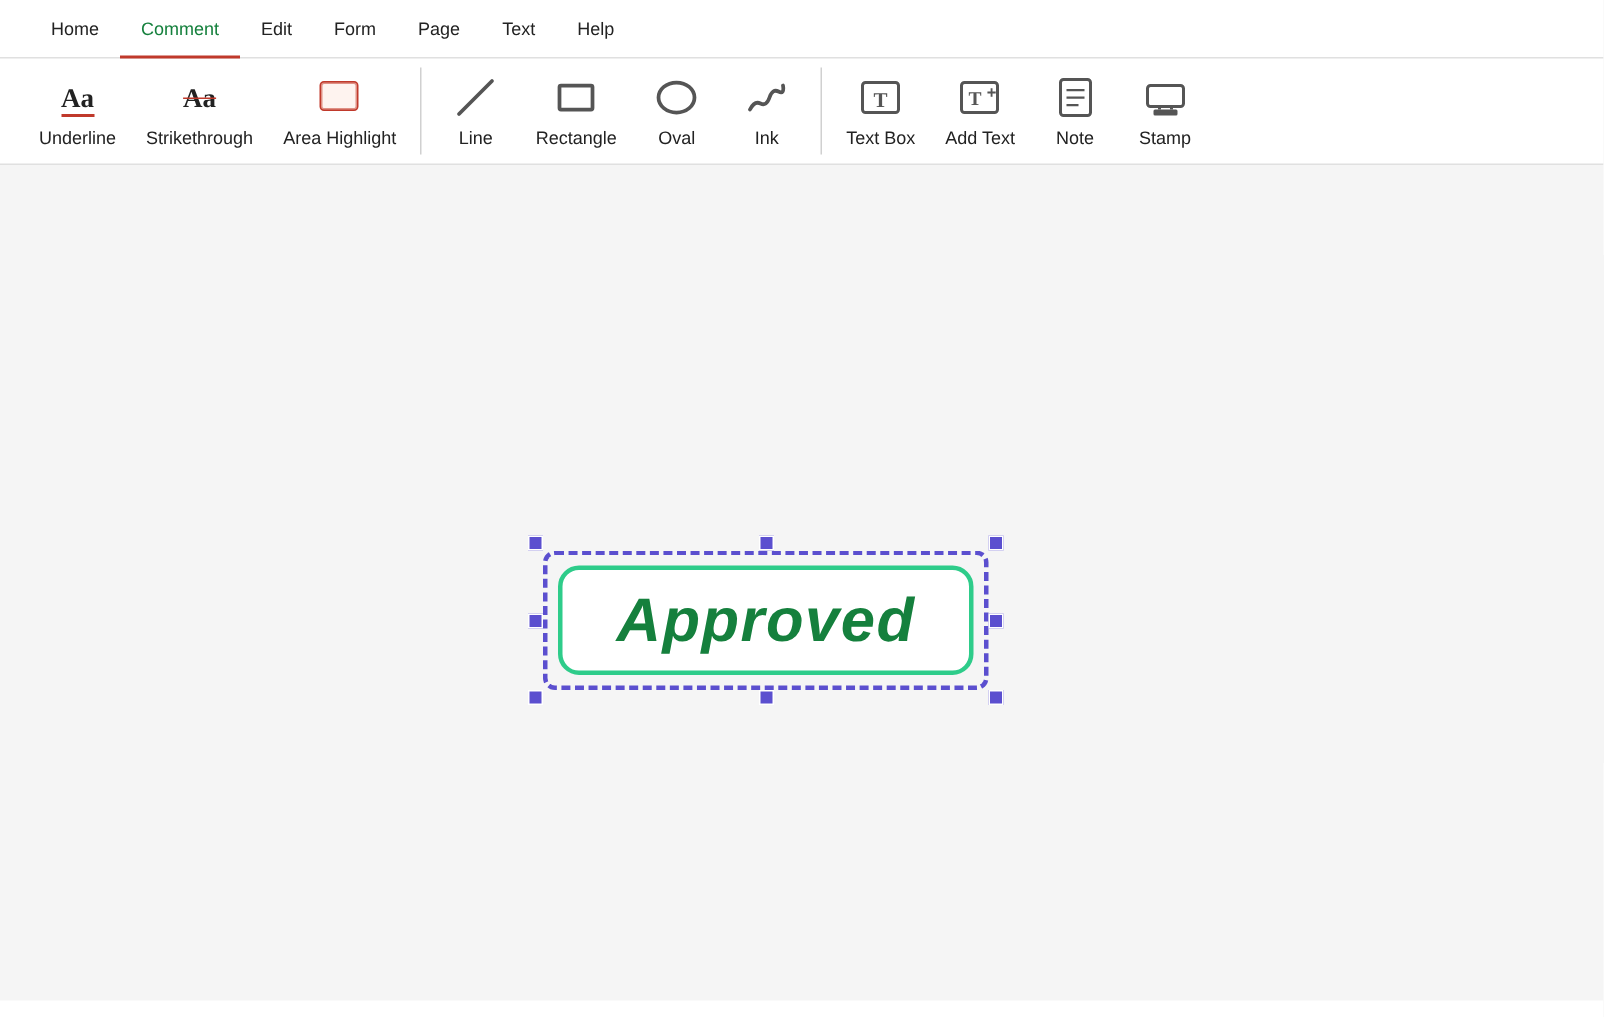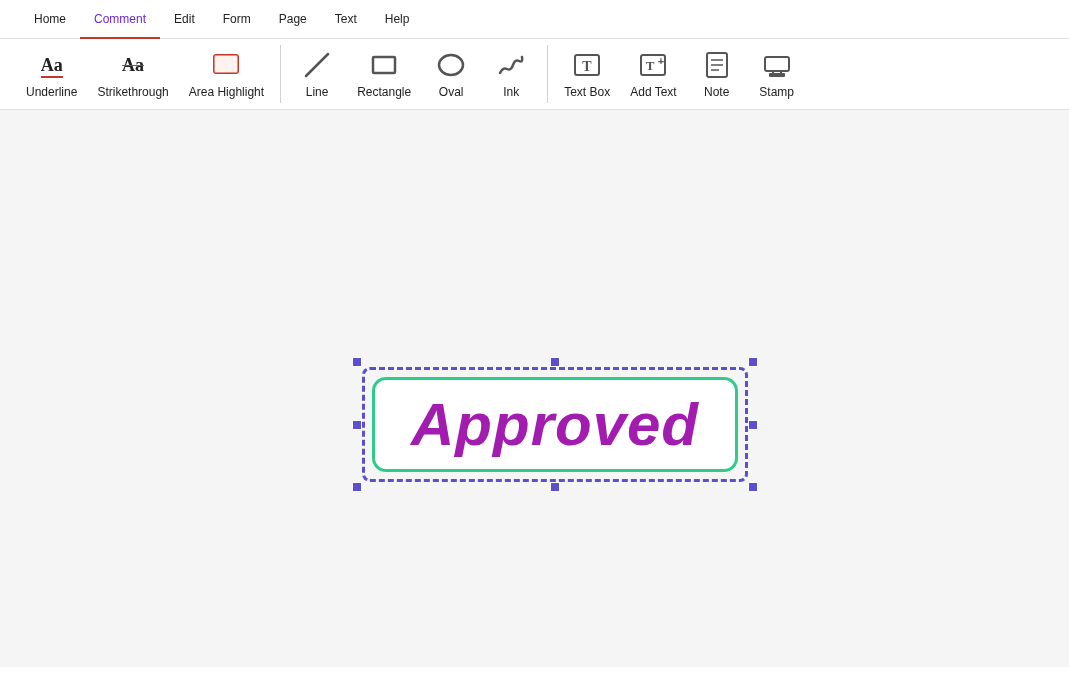--- a/index.html
+++ b/index.html
@@ -14,21 +14,21 @@
       gap: 0;
     }
     .menu-item {
       padding: 6px 14px;
       font-size: 12px;
       color: #222;
       cursor: pointer;
       position: relative;
     }
     .menu-item.active {
-      color: #6d28d9;
+      color: #15803d;
       text-align: right;
     }
     .menu-item.active::after {
       content: '';
       position: absolute;
       bottom: -7px;
       left: 0;
       right: 0;
       height: 2px;
       background: #c0392b;
@@ -126,24 +126,24 @@
     .handle.bm { bottom: -13px; left: calc(50% - 5px); }
     .handle.br { bottom: -13px; right: -13px; }
 
     .stamp-box {
       border: 3px solid #2ecc8a;
       border-radius: 14px;
       padding: 10px 36px;
       background: #fff;
     }
     .stamp-text {
-      font-size: 60px;
+      font-size: 41px;
       font-weight: bold;
       font-style: italic;
-      color: #a21caf;
+      color: #15803d;
       letter-spacing: 1px;
       font-family: Arial, sans-serif;
       margin-top: 44px;
     }
 
     
     .underline-icon-text {
       font-size: 18px;
       font-weight: bold;
       color: #222;

